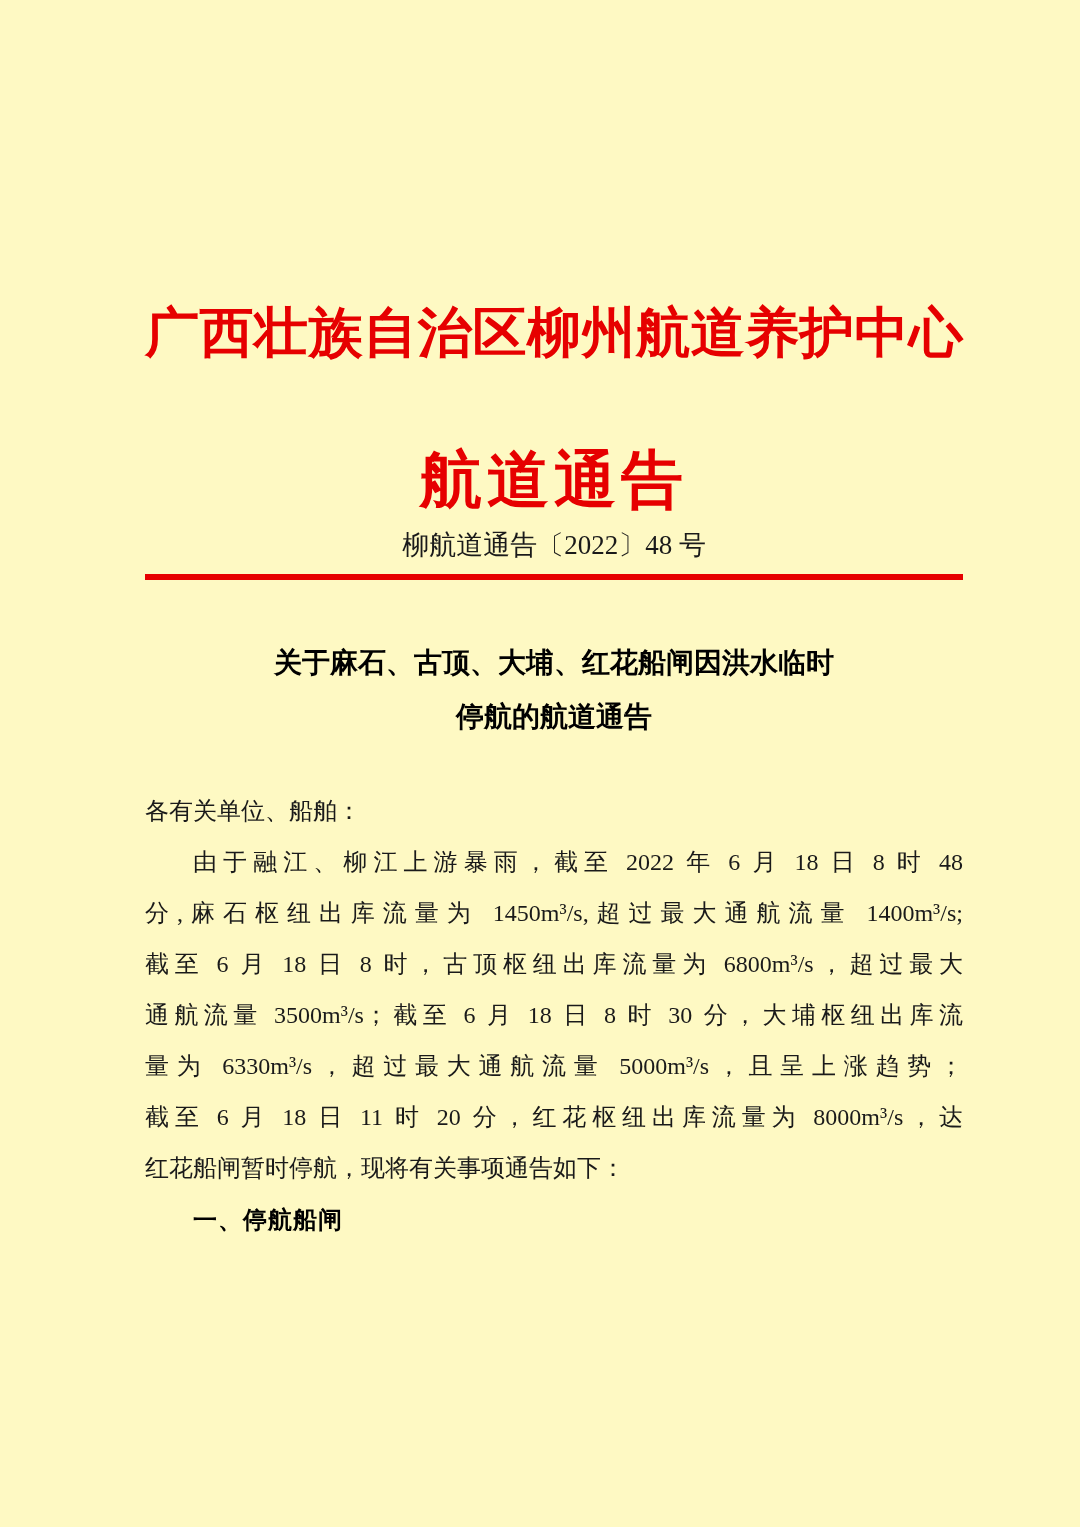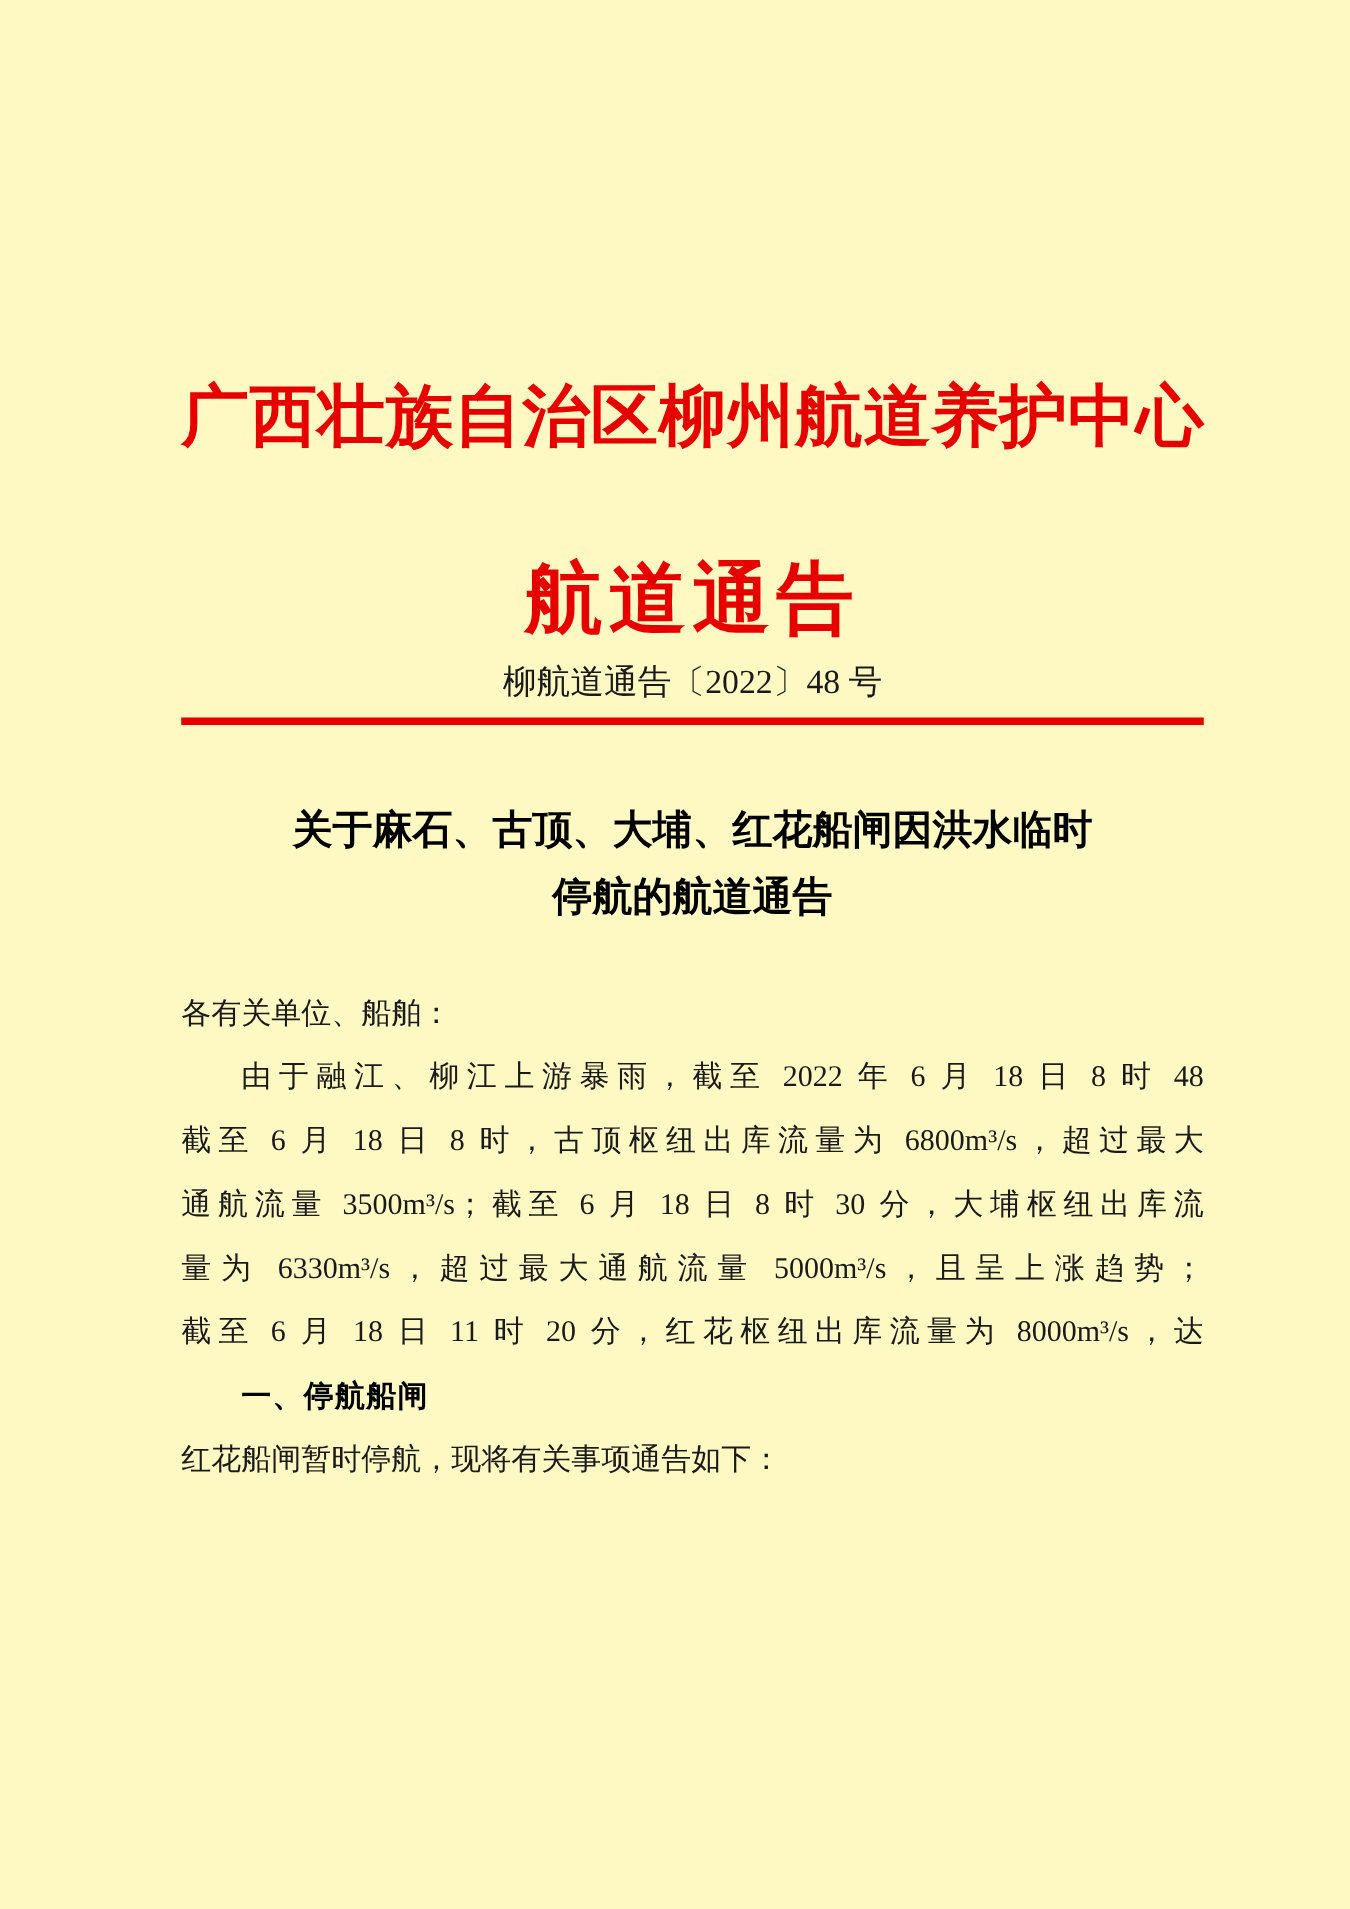--- a/index.html
+++ b/index.html
@@ -62,21 +62,21 @@
     width: 818px;
     height: 6px;
     background: #e60000;
   }
   
   .notice-title {
     position: absolute;
     top: 636px;
     left: 145px;
     width: 818px;
-    font-size: 32px;
+    font-size: 28px;
     font-weight: bold;
     line-height: 54px;
     text-align: center;
     color: #000000;
   }
   
   .body-block {
     position: absolute;
     top: 786px;
     left: 145px;
@@ -117,21 +117,22 @@
   <div class="red-rule"></div>
 
   <div class="notice-title">
     <div>关于麻石、古顶、大埔、红花船闸因洪水临时</div>
     <div>停航的航道通告</div>
   </div>
 
   <div class="body-block">
     <div class="bline">各有关单位、船舶：</div>
     <div class="bline just ind">由于融江、柳江上游暴雨，截至 2022 年 6 月 18 日 8 时 48</div>
+    <div class="bline just">分,麻石枢纽出库流量为 1450m³/s,超过最大通航流量 1400m³/s;</div>
     <div class="bline just">截至 6 月 18 日 8 时，古顶枢纽出库流量为 6800m³/s，超过最大</div>
     <div class="bline just">通航流量 3500m³/s；截至 6 月 18 日 8 时 30 分，大埔枢纽出库流</div>
     <div class="bline just">量为 6330m³/s，超过最大通航流量 5000m³/s，且呈上涨趋势；</div>
     <div class="bline just">截至 6 月 18 日 11 时 20 分，红花枢纽出库流量为 8000m³/s，达</div>
+    <div class="bline">红花船闸暂时停航，现将有关事项通告如下：</div>
     <div class="bline sect ind">一、停航船闸</div>
-    <div class="bline">红花船闸暂时停航，现将有关事项通告如下：</div>
   </div>
 
 </div>
 
 </body></html>

